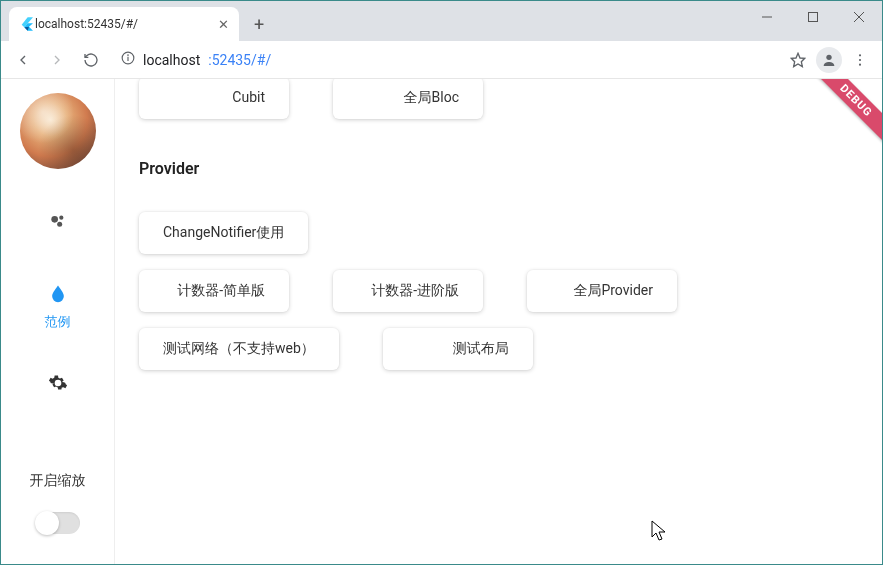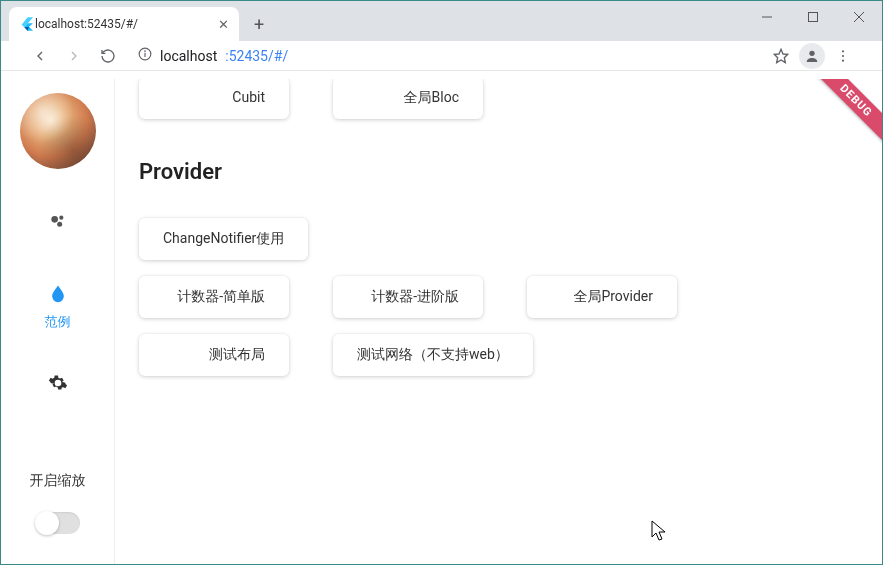--- a/index.html
+++ b/index.html
@@ -57,25 +57,25 @@
   .tab .title { flex: 1; white-space: nowrap; overflow: hidden; }
   .tab .close { color: #666; font-size: 13px; cursor: pointer; }
   .new-tab {
     width: 28px; height: 28px;
     display: flex; align-items: center; justify-content: center;
     margin-left: 6px; margin-bottom: 3px;
     color: #555; font-size: 18px; border-radius: 50%;
   }
   
   .addr-row {
-    height: 30px;
-    background: #fff;
-    display: flex;
-    align-items: center;
-    padding: 0 25px;
+    height: 38px;
+    background: #fff;
+    display: flex;
+    align-items: center;
+    padding: 0 8px;
     gap: 6px;
     border-bottom: 1px solid #e6e6e6;
   }
   .nav-icon {
     width: 28px; height: 28px;
     display:flex;align-items:center;justify-content:center;
     color:#5f6368; border-radius:50%;
   }
   .nav-icon svg { width:16px;height:16px; }
   .url-box {
@@ -158,21 +158,21 @@
     left: -1px; top: -1px;
     box-shadow: 0 1px 3px rgba(0,0,0,.25);
   }
   .content {
     flex: 1;
     overflow: auto;
     padding: 0 24px 40px 24px;
     position: relative;
   }
   .section-title {
-    font-size: 22px;
+    font-size: 16px;
     font-weight: 600;
     color: #222;
     margin: 40px 0 18px 0;
   }
   .card-row {
     display: flex;
     gap: 44px;
     flex-wrap: wrap;
     margin-bottom: 16px;
   }
@@ -348,21 +348,21 @@
     <div class="card-row" style="margin-top:34px;">
       <div class="card">ChangeNotifier使用</div>
     </div>
     <div class="card-row">
       <div class="card">计数器-简单版</div>
       <div class="card">计数器-进阶版</div>
       <div class="card">全局Provider</div>
     </div>
 
     <div class="card-row">
+      <div class="card">测试网络（不支持web）</div>
       <div class="card">测试布局</div>
-      <div class="card">测试网络（不支持web）</div>
     </div>
   </div>
 </div>
 
 <svg class="cursor" width="16" height="22" viewBox="0 0 16 22">
   <path d="M1 1 L1 17 L5 13 L8 20 L11 19 L8 12 L14 12 Z" fill="#fff" stroke="#000" stroke-width="1"></path>
 </svg>
 
 </body></html>

